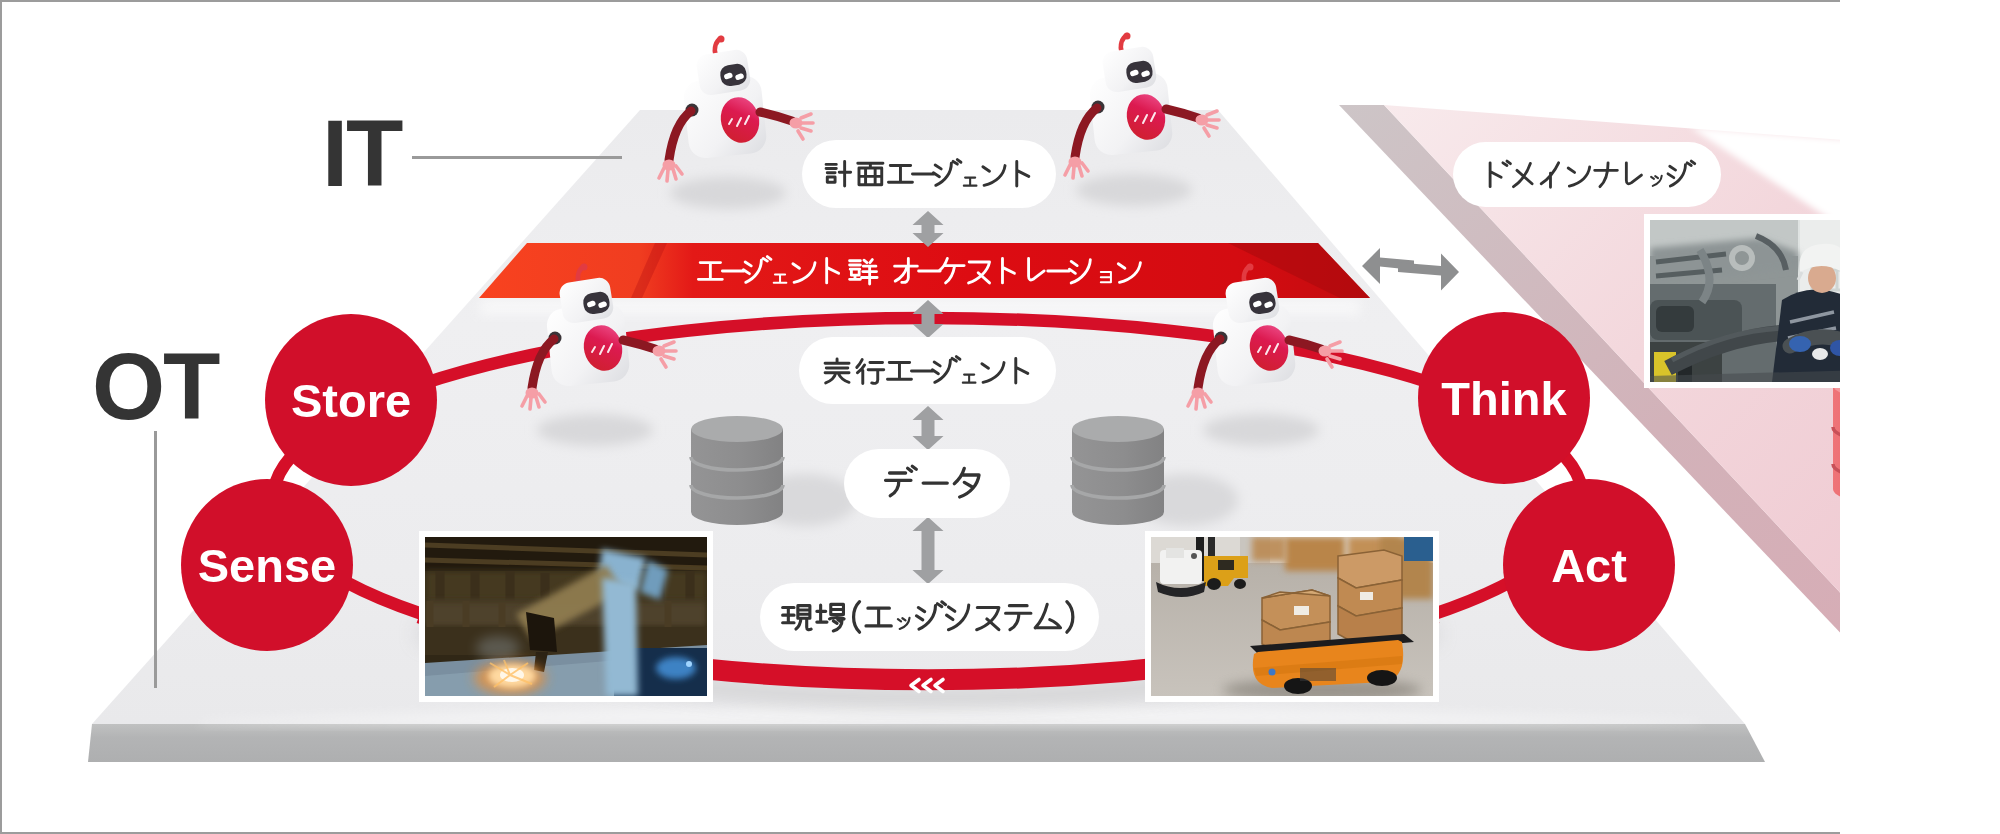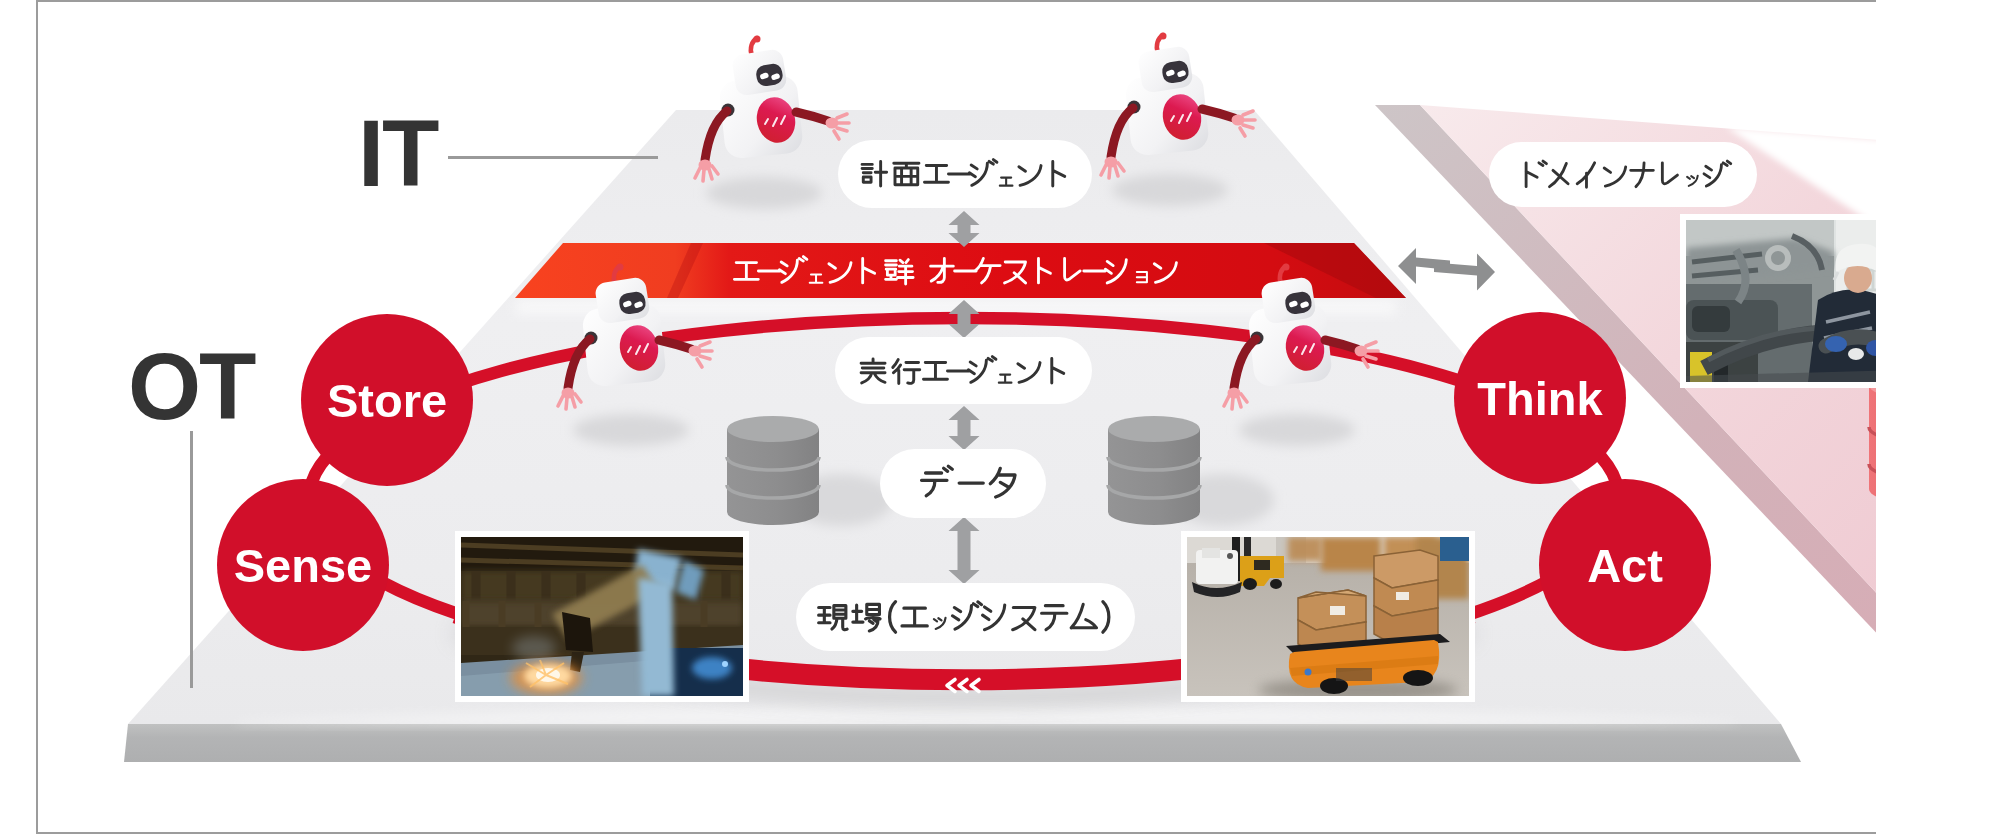--- a/index.html
+++ b/index.html
@@ -1,15 +1,15 @@
 <!DOCTYPE html>
 <html><head><meta charset="utf-8">
 <style>
 html,body{margin:0;padding:0;background:#fff;}
-#c{position:relative;width:1840px;height:834px;overflow:hidden;font-family:"Liberation Sans",sans-serif;padding-left:36px;}
+#c{position:relative;width:1840px;height:834px;overflow:hidden;font-family:"Liberation Sans",sans-serif;}
 </style></head><body>
 <div id="c">
 <svg width="2000" height="834" viewBox="0 0 2000 834">
 <defs>
 <linearGradient id="floor" x1="0" y1="0" x2="0" y2="1">
  <stop offset="0" stop-color="#ebebed"></stop>
           <stop offset="0.35" stop-color="#efeff1"></stop>
  <stop offset="0.75" stop-color="#ececee"></stop>
           <stop offset="1" stop-color="#e9e9eb"></stop>
 </linearGradient>

